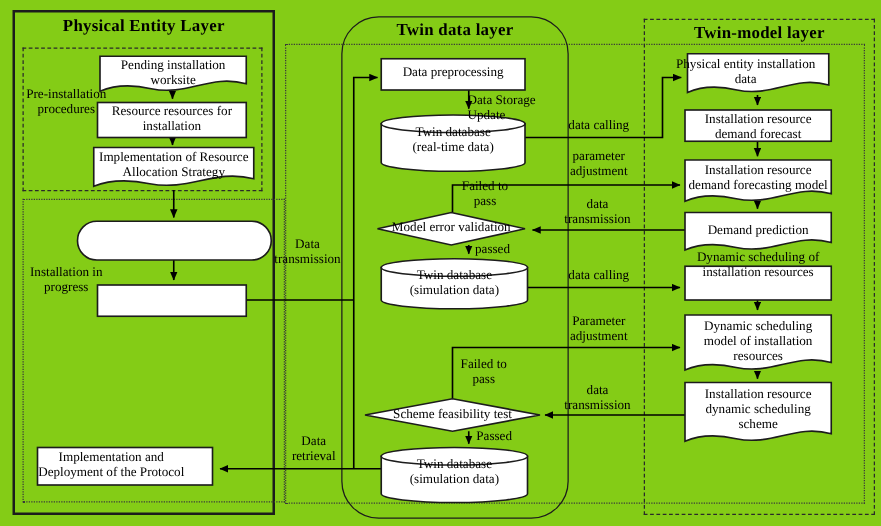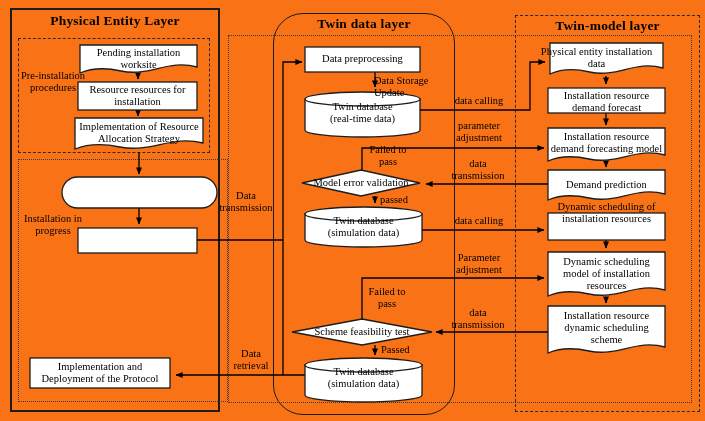--- a/index.html
+++ b/index.html
@@ -1,17 +1,17 @@
 <!DOCTYPE html>
 <html><head>
 <meta charset="utf-8">
 <style>
   html,body{margin:0;padding:0;background:#ffffff;}
   #stage{
-    position:relative;width:705px;height:421px;background:#f97316;
+    position:relative;width:705px;height:421px;background:#84cc16;
     font-family:"Liberation Serif","DejaVu Serif",serif;color:#000;
     overflow:hidden;
   }
   .frame{position:absolute;box-sizing:border-box;background:transparent;}
   .frame.solid{border:2px solid #1c1c1c;}
   .frame.rounded{border:1.6px solid #1c1c1c;border-radius:30px;}
   .frame.dashedbig{border:1.6px dashed #2a2a2a;}
   .frame.dashedsmall{border:1.2px dashed #2a2a2a;}
   .frame.dotted{border:1.2px dotted #3a3a3a;}
   .layer-title{
@@ -103,21 +103,21 @@
       <path d="M548,306 L665,306 L665,347 C635.8,339 618.2,357 589,351 C571.4,347 557.4,349 548,353 Z"></path>
     </g>
   </svg>
 
   <div class="txt" style="left:80px;top:47px;width:117px;">Pending installation
 worksite</div>
   <div class="txt" style="left:78px;top:84px;width:119px;">Resource resources for
 installation</div>
   <div class="txt" style="left:75px;top:121px;width:128px;">Implementation of Resource
 Allocation Strategy</div>
-  <div class="txt" style="left:30px;top:361px;width:140px;">Implementation and
+  <div class="txt" style="left:19px;top:361px;width:140px;">Implementation and
 Deployment of the Protocol</div>
   <div class="lbl" style="left:16px;top:70px;width:74px;">Pre-installation
 procedures</div>
   <div class="lbl" style="left:20px;top:213px;width:66px;">Installation in
 progress</div>
 
   <div class="txt" style="left:305px;top:53px;width:115px;">Data preprocessing</div>
   <div class="txt" style="left:305px;top:101px;width:115px;">Twin database
 (real-time data)</div>
   <div class="txt" style="left:300px;top:177px;width:122px;">Model error validation</div>

